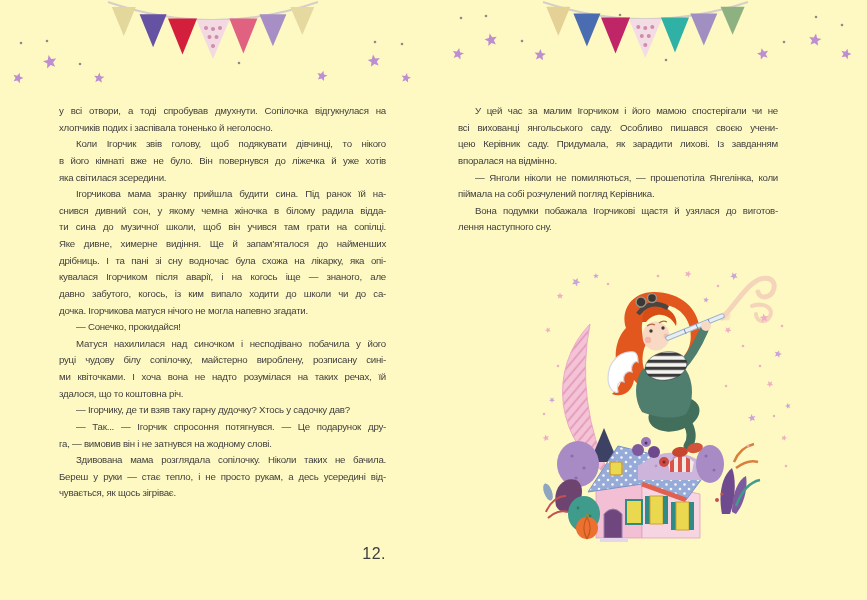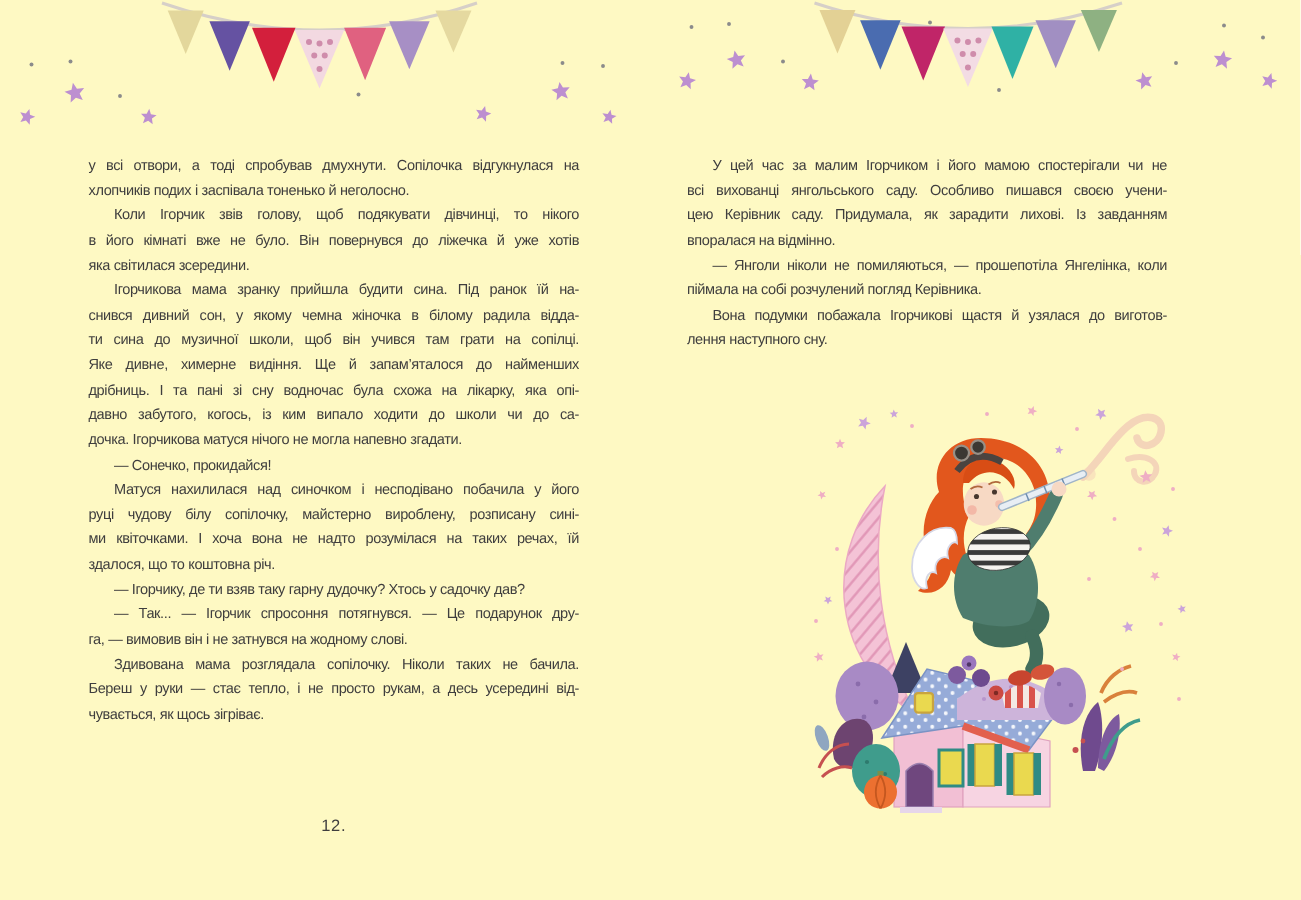--- a/index.html
+++ b/index.html
@@ -5,22 +5,22 @@
   html,body{margin:0;padding:0;background:#ffffff;}
   #stage{position:relative;width:867px;height:600px;background:#fef9c3;overflow:hidden;
          font-family:"Liberation Sans","DejaVu Sans",sans-serif;}
   #decor{position:absolute;left:0;top:0;width:867px;height:600px;}
   .page-text{position:absolute;color:#3f3e3e;font-size:9.7px;line-height:16.62px;letter-spacing:-0.25px;}
   #left-text{left:59px;top:103px;width:327px;}
   #right-text{left:458px;top:103px;width:320px;}
   .line{text-align:justify;text-align-last:justify;white-space:nowrap;}
   .line.last{text-align-last:left;}
   .line.first{text-indent:17px;}
-  #page-num{position:absolute;left:59px;top:545px;width:327px;text-align:center;
-            font-size:11px;color:#3f3e3e;letter-spacing:0.5px;}
+  #page-num{position:absolute;left:59px;top:545px;width:327px;text-align:right;
+            font-size:16px;color:#3f3e3e;letter-spacing:0.5px;}
 </style>
 </head>
 <body>
 
 <div id="stage">
 
   <svg id="decor" viewBox="0 0 867 600">
     <defs>
       <pattern id="moonHatch" width="7" height="7" patternUnits="userSpaceOnUse" patternTransform="rotate(40)">
         <rect width="7" height="7" fill="#f4c3d6"></rect>
@@ -259,20 +259,21 @@
         <div class="line first">Коли Ігорчик звів голову, щоб подякувати дівчинці, то нікого</div>
         <div class="line">в його кімнаті вже не було. Він повернувся до ліжечка й уже хотів</div>
         <div class="line last">яка світилася зсередини.</div>
       </div>
       <div class="para">
         <div class="line first">Ігорчикова мама зранку прийшла будити сина. Під ранок їй на-</div>
         <div class="line">снився дивний сон, у якому чемна жіночка в білому радила відда-</div>
         <div class="line">ти сина до музичної школи, щоб він учився там грати на сопілці.</div>
         <div class="line">Яке дивне, химерне видіння. Ще й запам’яталося до найменших</div>
         <div class="line">дрібниць. І та пані зі сну водночас була схожа на лікарку, яка опі-</div>
+        <div class="line">кувалася Ігорчиком після аварії, і на когось іще — знаного, але</div>
         <div class="line">давно забутого, когось, із ким випало ходити до школи чи до са-</div>
         <div class="line last">дочка. Ігорчикова матуся нічого не могла напевно згадати.</div>
       </div>
       <div class="para">
         <div class="line last first">— Сонечко, прокидайся!</div>
       </div>
       <div class="para">
         <div class="line first">Матуся нахилилася над синочком і несподівано побачила у його</div>
         <div class="line">руці чудову білу сопілочку, майстерно вироблену, розписану сині-</div>
         <div class="line">ми квіточками. І хоча вона не надто розумілася на таких речах, їй</div>

